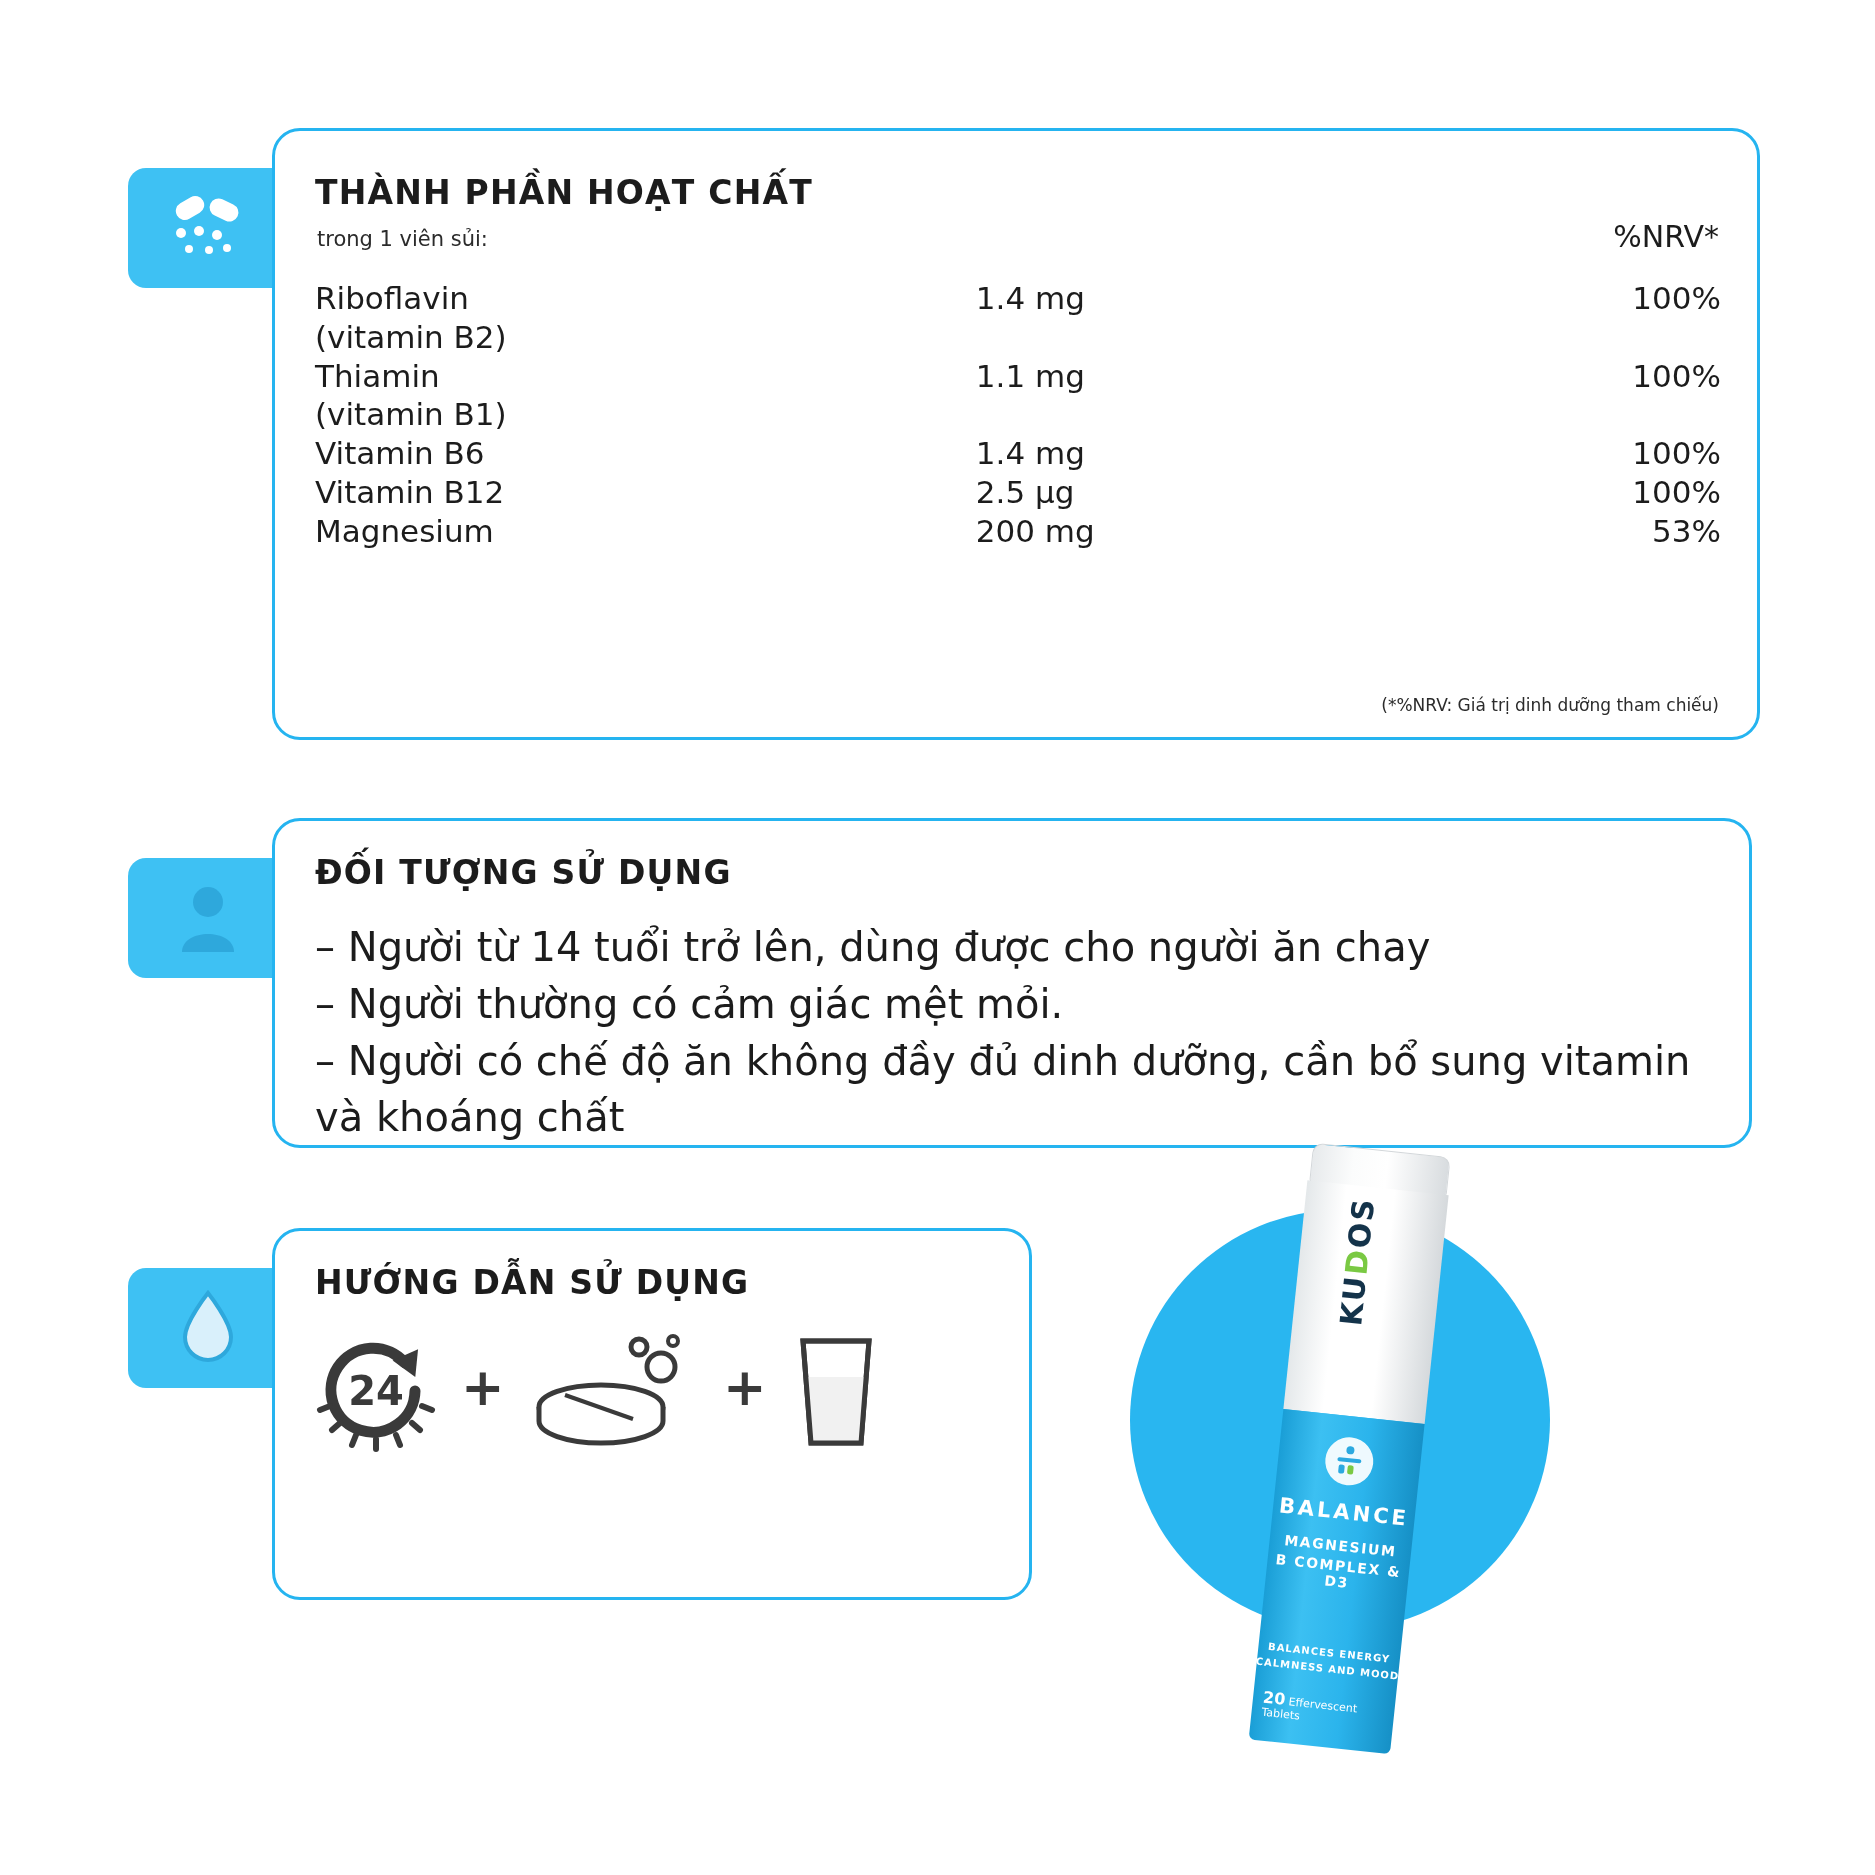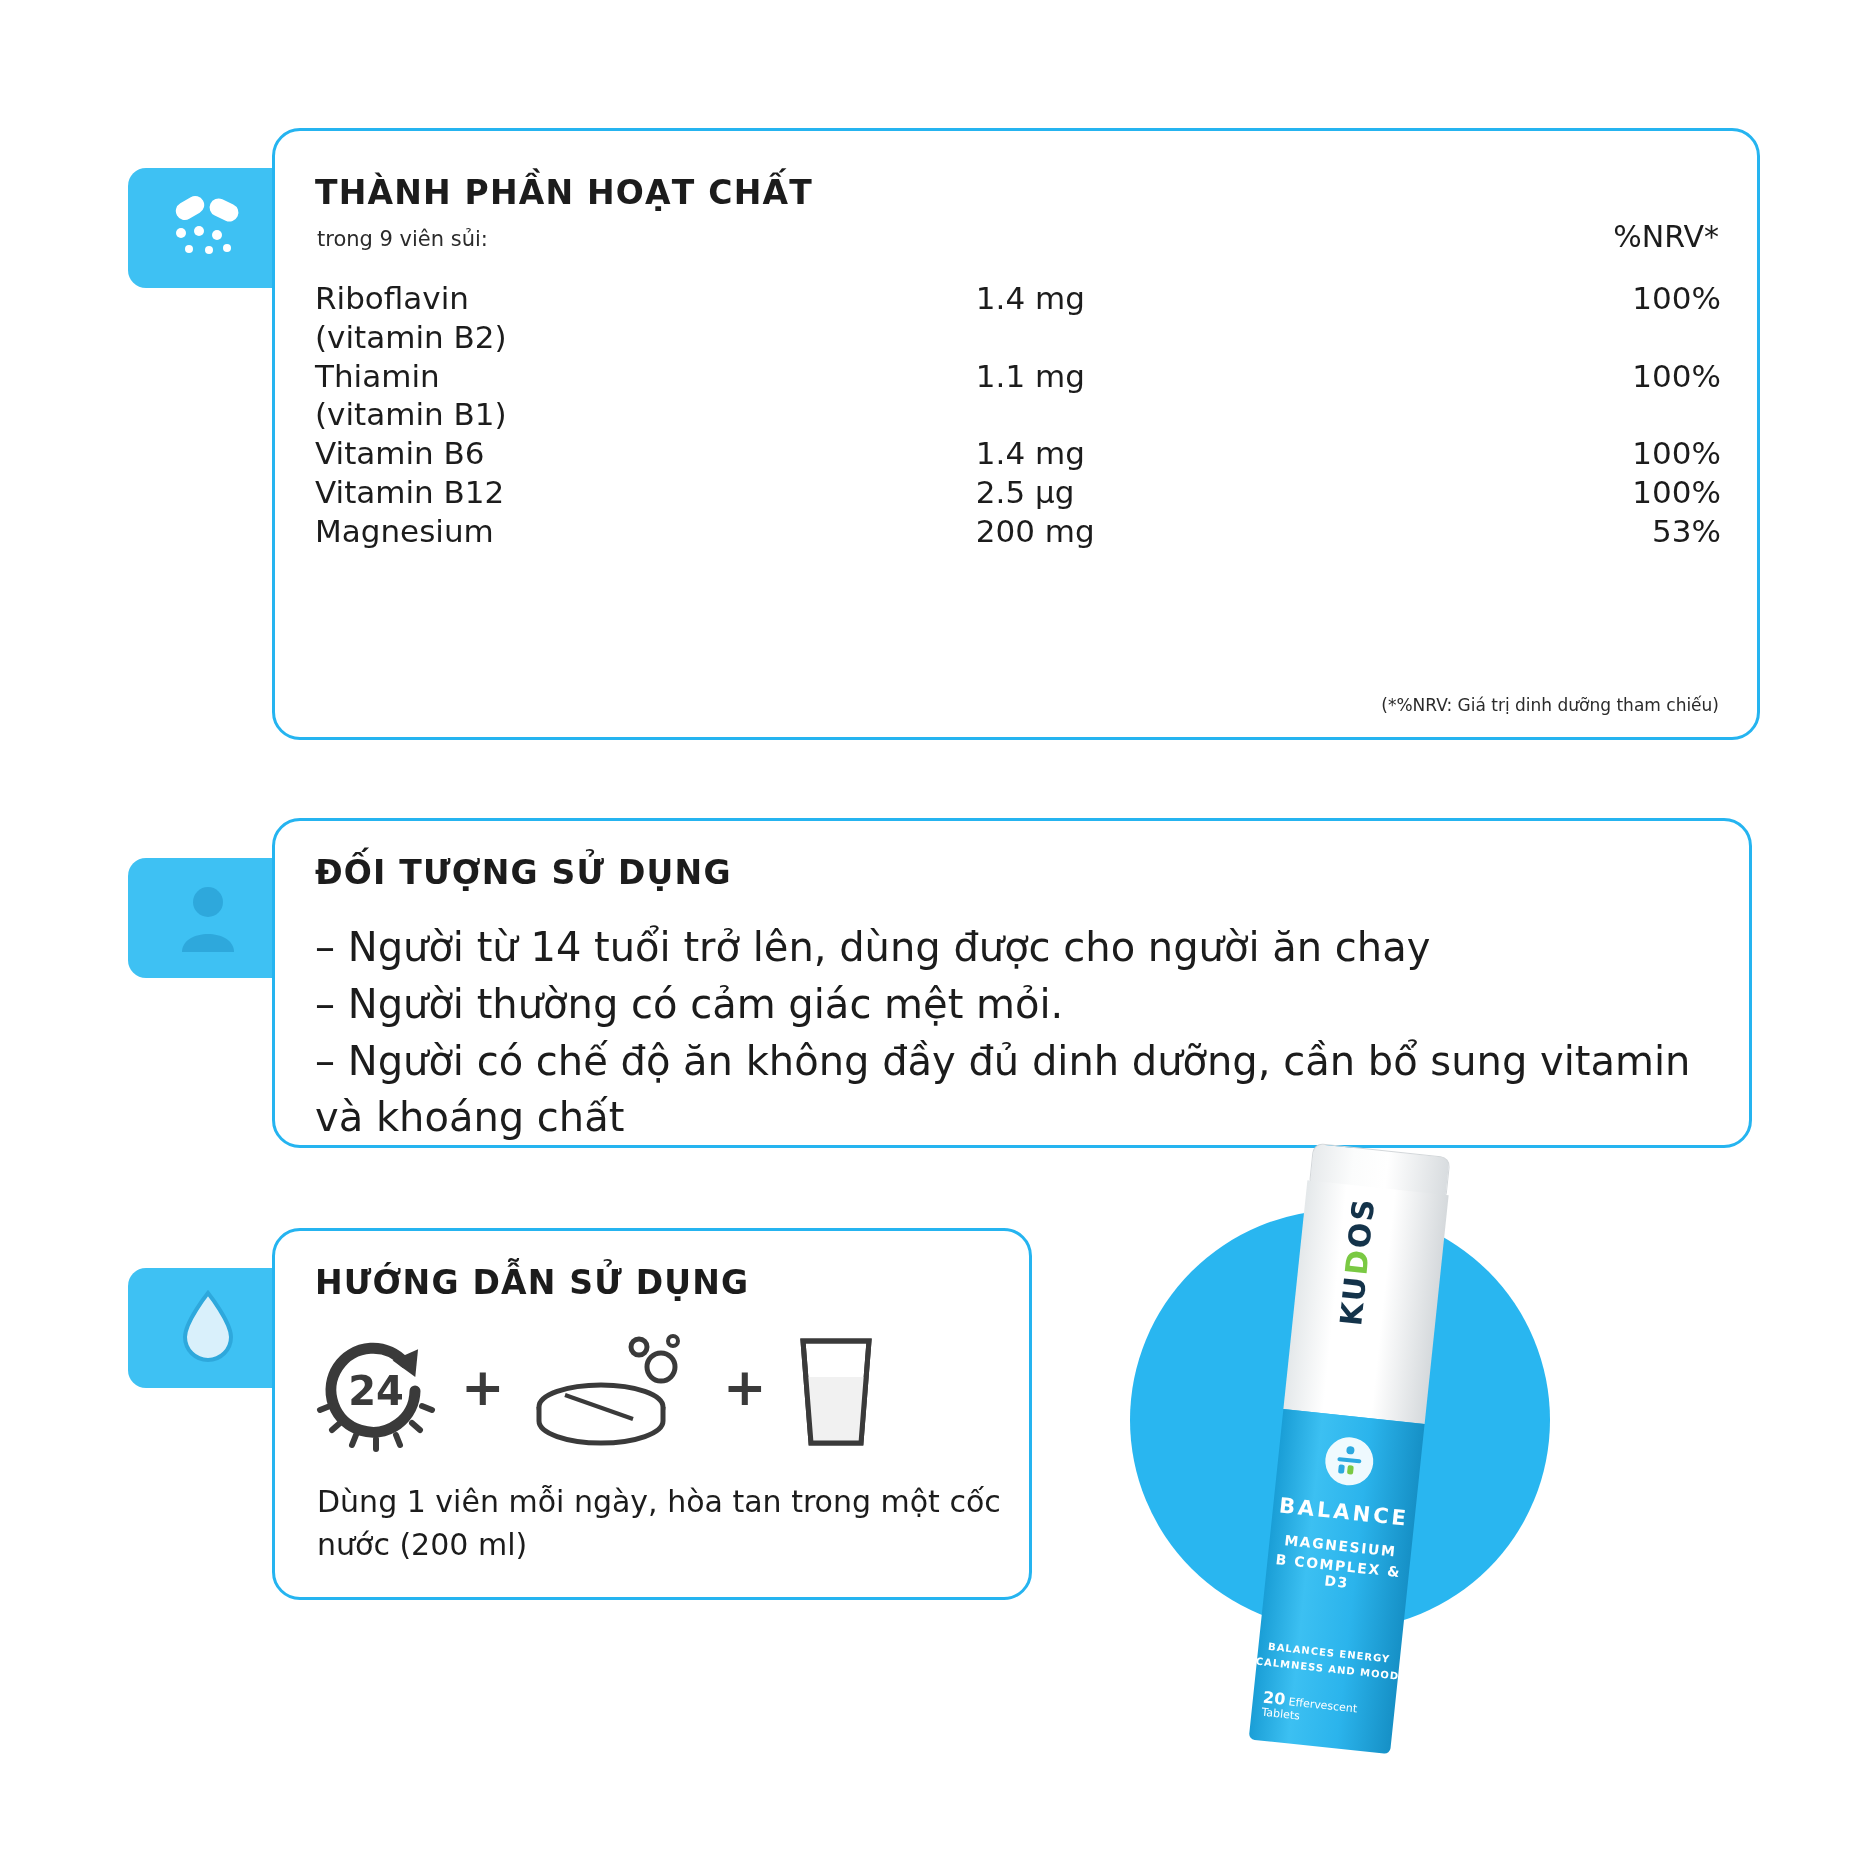--- a/index.html
+++ b/index.html
@@ -152,21 +152,21 @@
         <circle cx="52" cy="42" r="5"></circle>
         <circle cx="24" cy="56" r="4"></circle>
         <circle cx="44" cy="57" r="4"></circle>
         <circle cx="62" cy="55" r="4"></circle>
       </g>
     </svg>
   </div>
 
   <div class="card" id="card-ingredients">
     <div class="sec-title" id="ingredients-title">THÀNH PHẦN HOẠT CHẤT</div>
-    <div id="ingredients-sub">trong 9 viên sủi:</div>
+    <div id="ingredients-sub">trong 1 viên sủi:</div>
     <div id="nrv-header">%NRV*</div>
 
     <table class="ing-table">
       <tbody>
         <tr>
           <td class="name">Riboflavin
 (vitamin B2)</td>
           <td class="amount">1.4 mg</td>
           <td class="nrv">100%</td>
         </tr>
@@ -252,21 +252,20 @@
 
       <div style="position:absolute;left:412px;top:30px;font-size:52px;color:#3a3a3a;font-weight:bold;">+</div>
 
       <svg width="110" height="130" viewBox="0 0 110 130" style="position:absolute;left:470px;top:0;">
         <path d="M22 14 L88 14 L80 116 L30 116 Z" fill="#ffffff" stroke="#3a3a3a" stroke-width="5"></path>
         <path d="M26 50 L84 50 L80 116 L30 116 Z" fill="#f1f1f1" stroke="none"></path>
         <path d="M22 14 L88 14 L80 116 L30 116 Z" fill="none" stroke="#3a3a3a" stroke-width="5"></path>
       </svg>
     </div>
 
-    <div id="usage-text">Dùng 1 viên mỗi ngày, hòa tan trong một cốc nước (200 ml)</div>
   </div>
 
 
   <div id="product-wrap">
     <div id="blue-circle"></div>
 
     <div id="tube">
       <div class="tube-cap"></div>
       <div class="tube-body-top"></div>
       <div class="tube-body-bot"></div>

